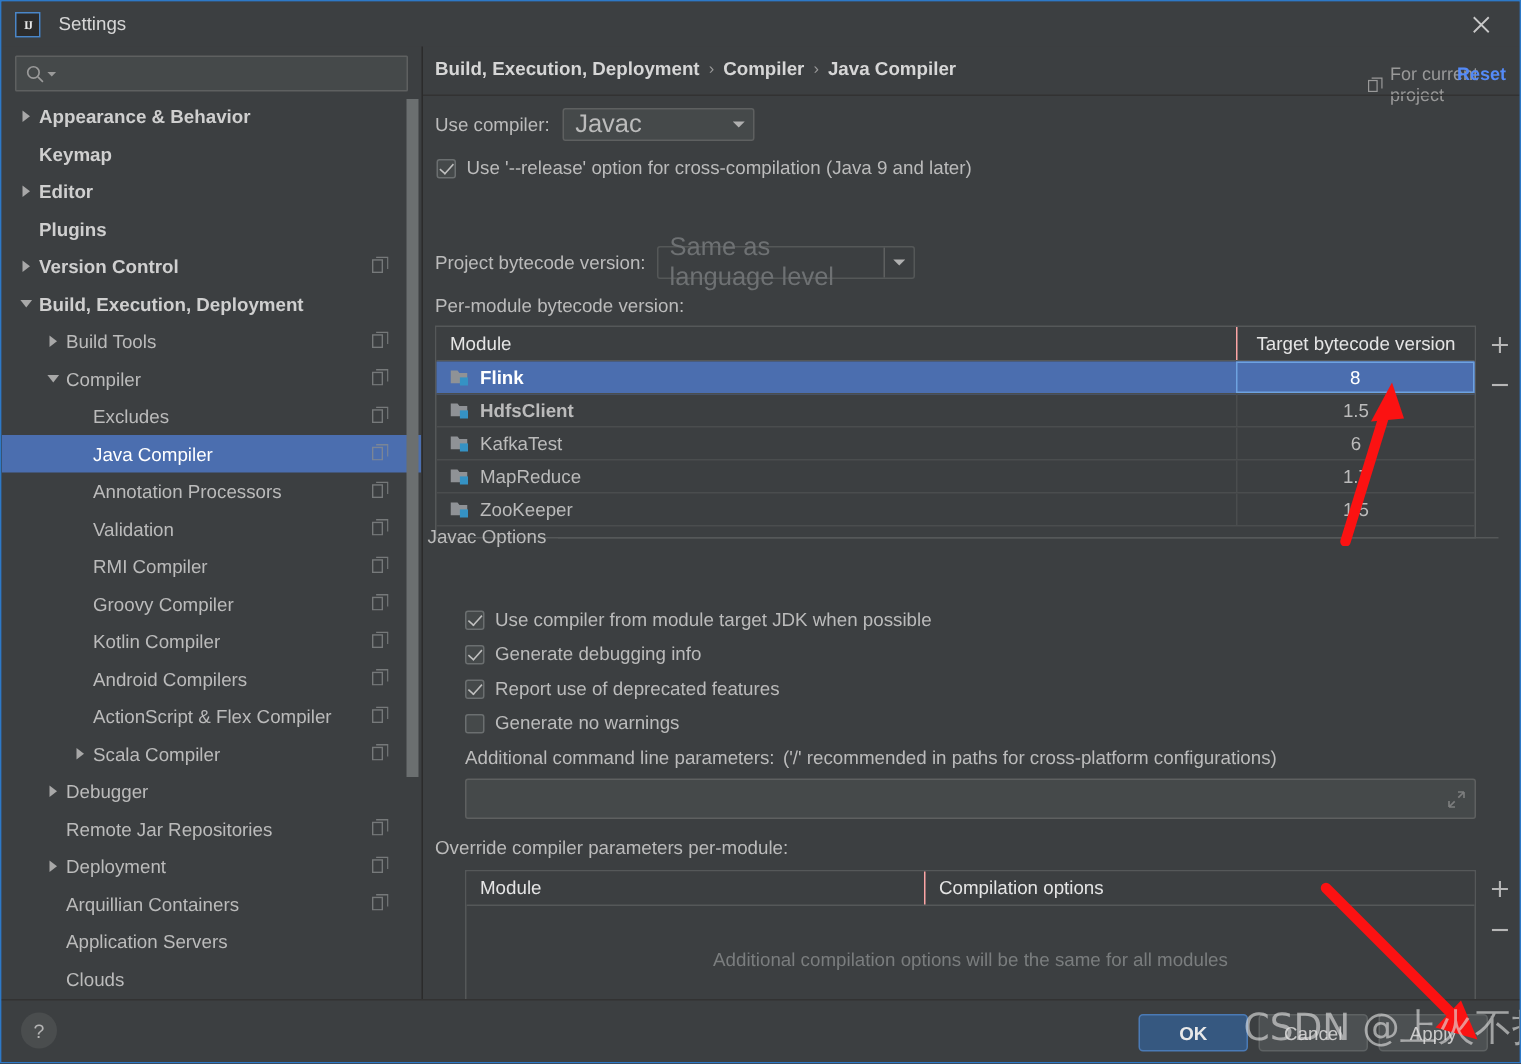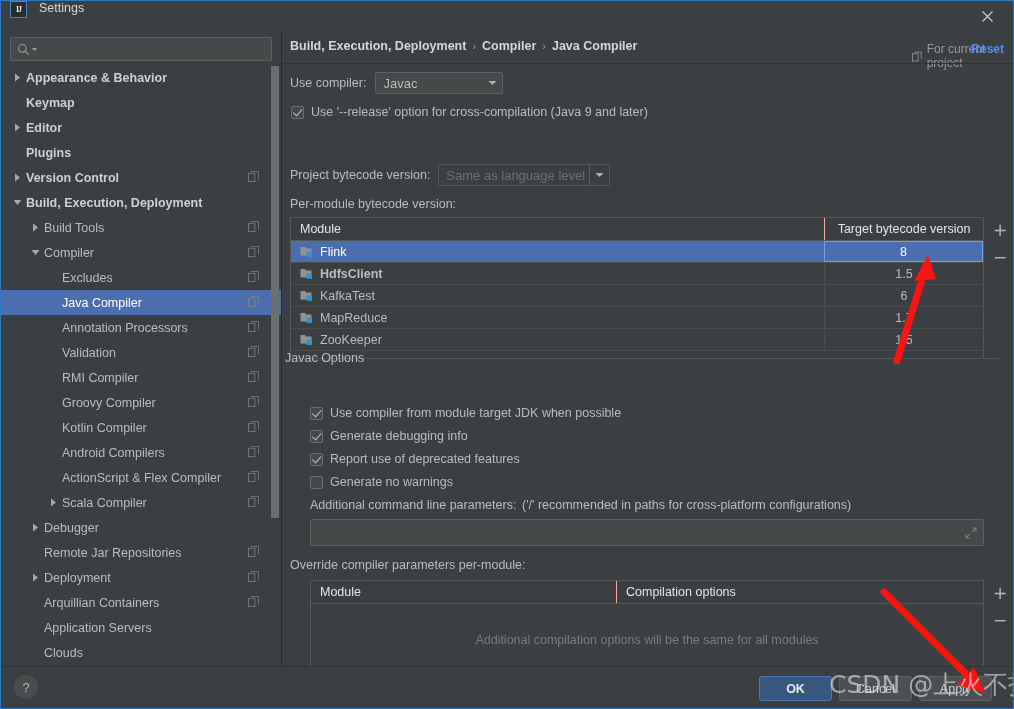--- a/index.html
+++ b/index.html
@@ -18,21 +18,21 @@
     width: 1014px; height: 709px;
     background: #3c3f41;
     border: 1px solid #2d79c7;
     overflow: hidden;
   }
 
   
   .titlebar {
     position: absolute; left: 0; top: 0; width: 1012px; height: 30px;
     background: #3c3f41;
-    display: flex; align-items: flex-start;
+    display: flex; align-items: center;
   }
   .ij-logo {
     width: 17px; height: 17px; margin-left: 9px;
     border: 1px solid #4a86c8;
     background: #2b2b2b;
     display: flex; align-items: center; justify-content: center;
     font-size: 8px; font-weight: bold; color: #e6e6e6;
     letter-spacing: -1px;
     font-family: "Liberation Serif", serif;
   }
@@ -129,21 +129,21 @@
 
   .row-line { position: absolute; display: flex; align-items: center; }
 
   .lbl { color: #bbbbbb; font-size: 12.5px; }
 
   .combo {
     background: #45494a; border: 1px solid #5e6060;
     height: 22px; display: flex; align-items: center;
     border-radius: 2px; position: relative;
   }
-  .combo .val { padding: 0 4px 0 7px; font-size: 13px; color: #bbbbbb; flex:1; }
+  .combo .val { padding: 0 4px 0 7px; font-size: 17px; color: #bbbbbb; flex:1; }
   .combo .caret {
     width: 20px; height: 100%; display: flex; align-items: center; justify-content: center;
   }
   .combo.disabled { background: #3c3f41; border-color: #555858; }
   .combo.disabled .val { color: #6e7173; }
   .combo.split .caret { border-left: 1px solid #5e6060; }
 
   
   .cb {
     width: 13px; height: 13px; background: #45494a;
@@ -542,21 +542,21 @@
       <span class="lbl">Per-module bytecode version:</span>
     </div>
 
     <div class="table-wrap" style="left:8px; top:186px; width:694px; height:142px;">
       <div class="thead">
         <div class="th" style="width:533px;">Module</div>
         <div class="th right" style="width:159px;">Target bytecode version</div>
       </div>
       <div id="bytecode-rows">
           <div class="trow selected">
-            <div class="td" style="width: 533px;">
+            <div class="td" style="width: 533px; font-weight: bold;">
               <svg class="mod-ic" width="14" height="13" viewBox="0 0 14 13">
                 <path d="M0.5 2 H5 L6.3 3.6 H11.5 V10.5 H0.5 Z" fill="#8f9296"></path>
                 <rect x="6.6" y="6.6" width="5.4" height="5.4" fill="#3592c4"></rect>
               </svg>
               <span>Flink</span>
             </div>
             <div class="td center cell-editing" style="width: 159px;">
               <span>8</span>
             </div>
           </div>

